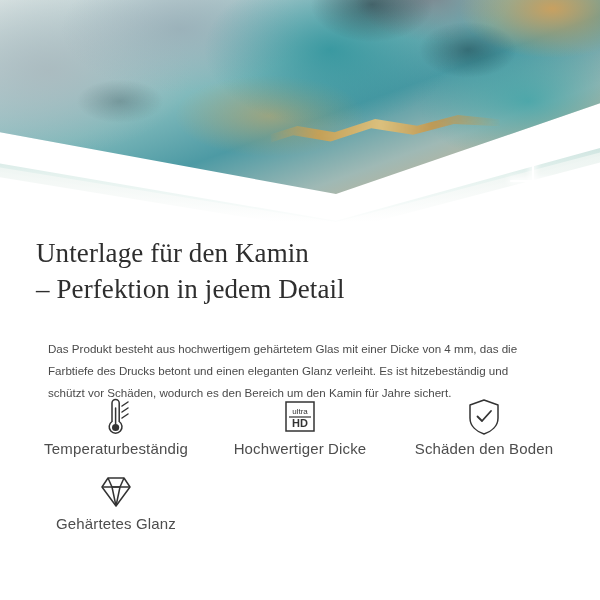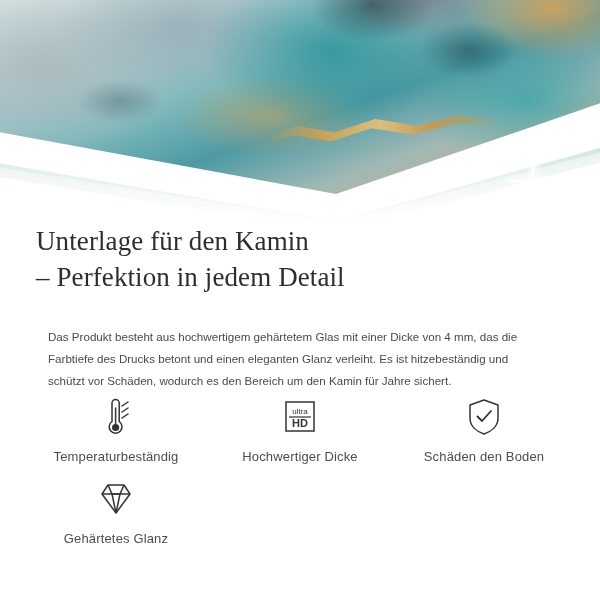--- a/index.html
+++ b/index.html
@@ -124,21 +124,21 @@
   }
   .sparkle.s1 { left: 510px; top: 158px; }
   .sparkle.s2 { left: 552px; top: 176px; width: 30px; height: 30px; }
   .sparkle.s2::before { width: 30px; }
   .sparkle.s2::after { height: 30px; }
 
   
   .content {
     position: absolute;
     left: 0;
-    top: 210px;
+    top: 222px;
     width: 600px;
   }
   h1.headline {
     margin: 0;
     padding: 14px 36px 0 36px;
     font-family: "Liberation Serif", serif;
     font-size: 27px;
     font-weight: 400;
     line-height: 1.33;
     color: #2e2e2e;
@@ -171,22 +171,21 @@
     align-items: center;
     justify-content: flex-start;
   }
   .feature-icon {
     height: 46px;
     display: flex;
     align-items: center;
     justify-content: flex-start;
   }
   .feature-label {
-    margin-top: 9px;
-    font-size: 13px;
+    font-size: 15px;
     color: #4d4d4d;
     text-align: center;
     letter-spacing: 0.15px;
   }
   svg { display: block; }
 </style>
 </head>
 <body>
 
 <div class="page">

